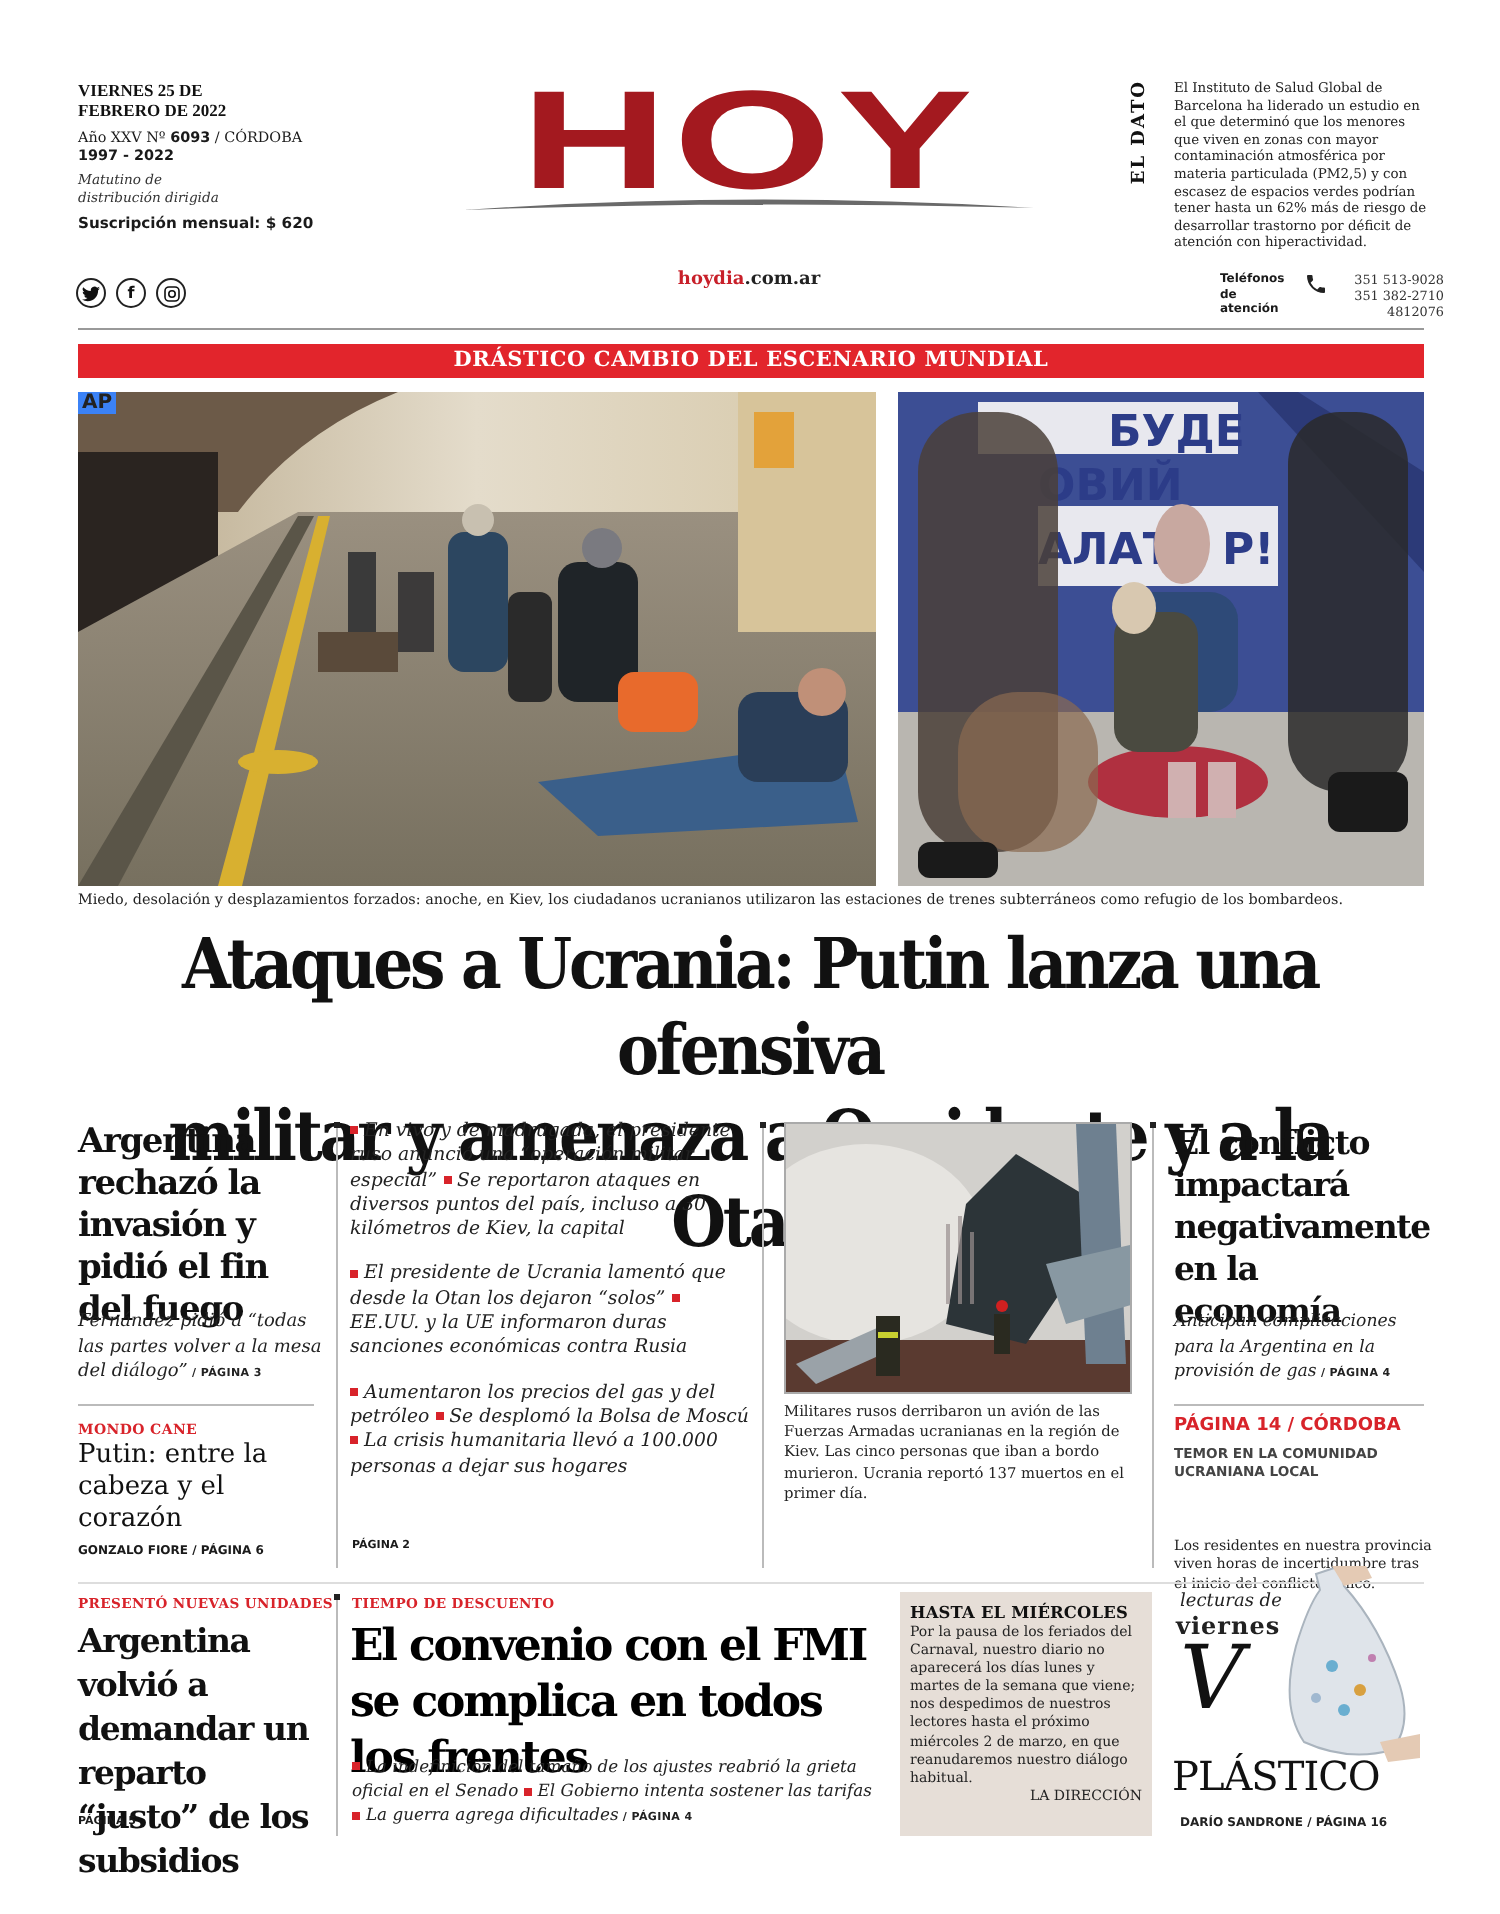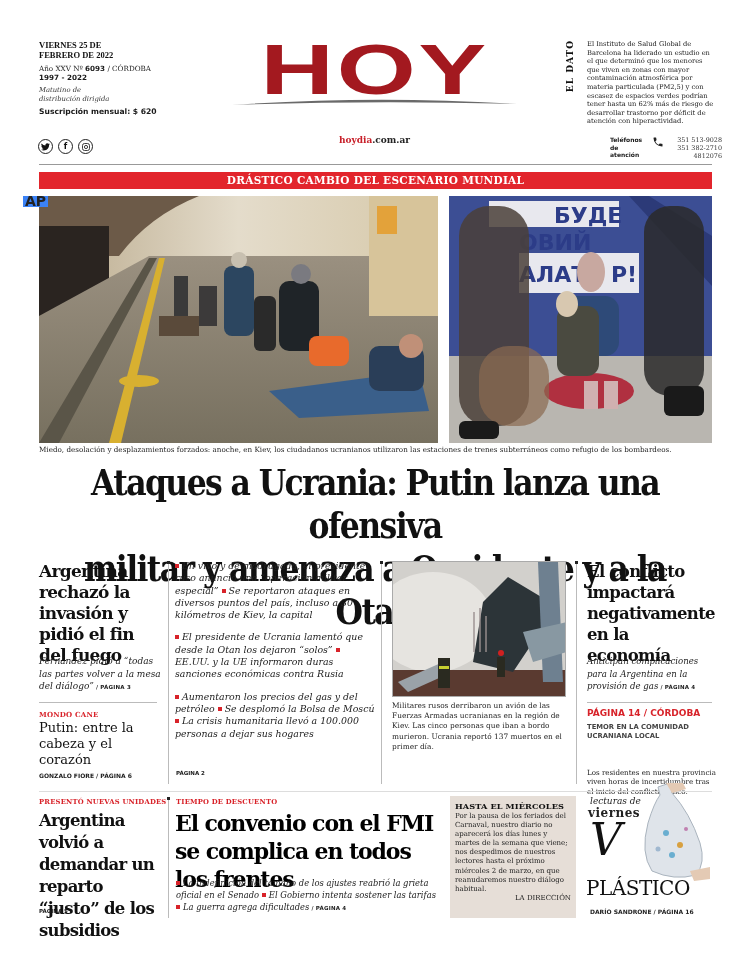--- a/index.html
+++ b/index.html
@@ -36,21 +36,21 @@
   .phone-nums { font-size: 6.4px; line-height: 8px; text-align: right; flex: 1; color: #333; }
 
   .hr-top { left: 39px; top: 164px; width: 673px; height: 1px; background: #999; }
 
   
   .band { left: 39px; top: 172px; width: 673px; height: 17px; background: #e2252c; color: #fff; text-align: center; font-family: "DejaVu Serif", serif; font-weight: bold; font-size: 10.5px; line-height: 17px; letter-spacing: 0.3px; }
 
   
   .photo1 { left: 39px; top: 196px; width: 399px; height: 247px; overflow: hidden; background: #8a8270; }
   .photo2 { left: 449px; top: 196px; width: 263px; height: 247px; overflow: hidden; background: #4a5080; }
-  .ap { left: 23px; top: 196px; background: #3b82f6; color: #222; font-family: "DejaVu Sans", sans-serif; font-weight: bold; font-size: 14px; padding: 0 2px; line-height: 11px; }
+  .ap { left: 39px; top: 196px; background: #3b82f6; color: #222; font-family: "DejaVu Sans", sans-serif; font-weight: bold; font-size: 10px; padding: 0 2px; line-height: 11px; }
   .caption-main { left: 39px; top: 445px; width: 680px; font-size: 7.2px; color: #222; white-space: nowrap; }
 
   
   .headline { left: 30px; top: 461px; width: 690px; text-align: center; font-family: "DejaVu Serif", serif; font-weight: bold; font-size: 35px; line-height: 43px; color: #111; letter-spacing: -1.8px; transform: scaleX(0.9); transform-origin: center top; }
 
   
   .c1-head { left: 39px; top: 561px; width: 125px; font-family: "DejaVu Serif", serif; font-weight: bold; font-size: 17px; line-height: 21px; letter-spacing: -0.7px; color: #111; }
   .c1-deck { left: 39px; top: 655px; width: 125px; font-style: italic; font-size: 9px; line-height: 12.5px; color: #222; }
   .pg { font-family: "DejaVu Sans", sans-serif; font-style: normal; font-weight: bold; font-size: 5.5px; letter-spacing: 0.2px; color: #222; }
   .hr-c1 { left: 39px; top: 702px; width: 118px; height: 1px; background: #bbb; }

